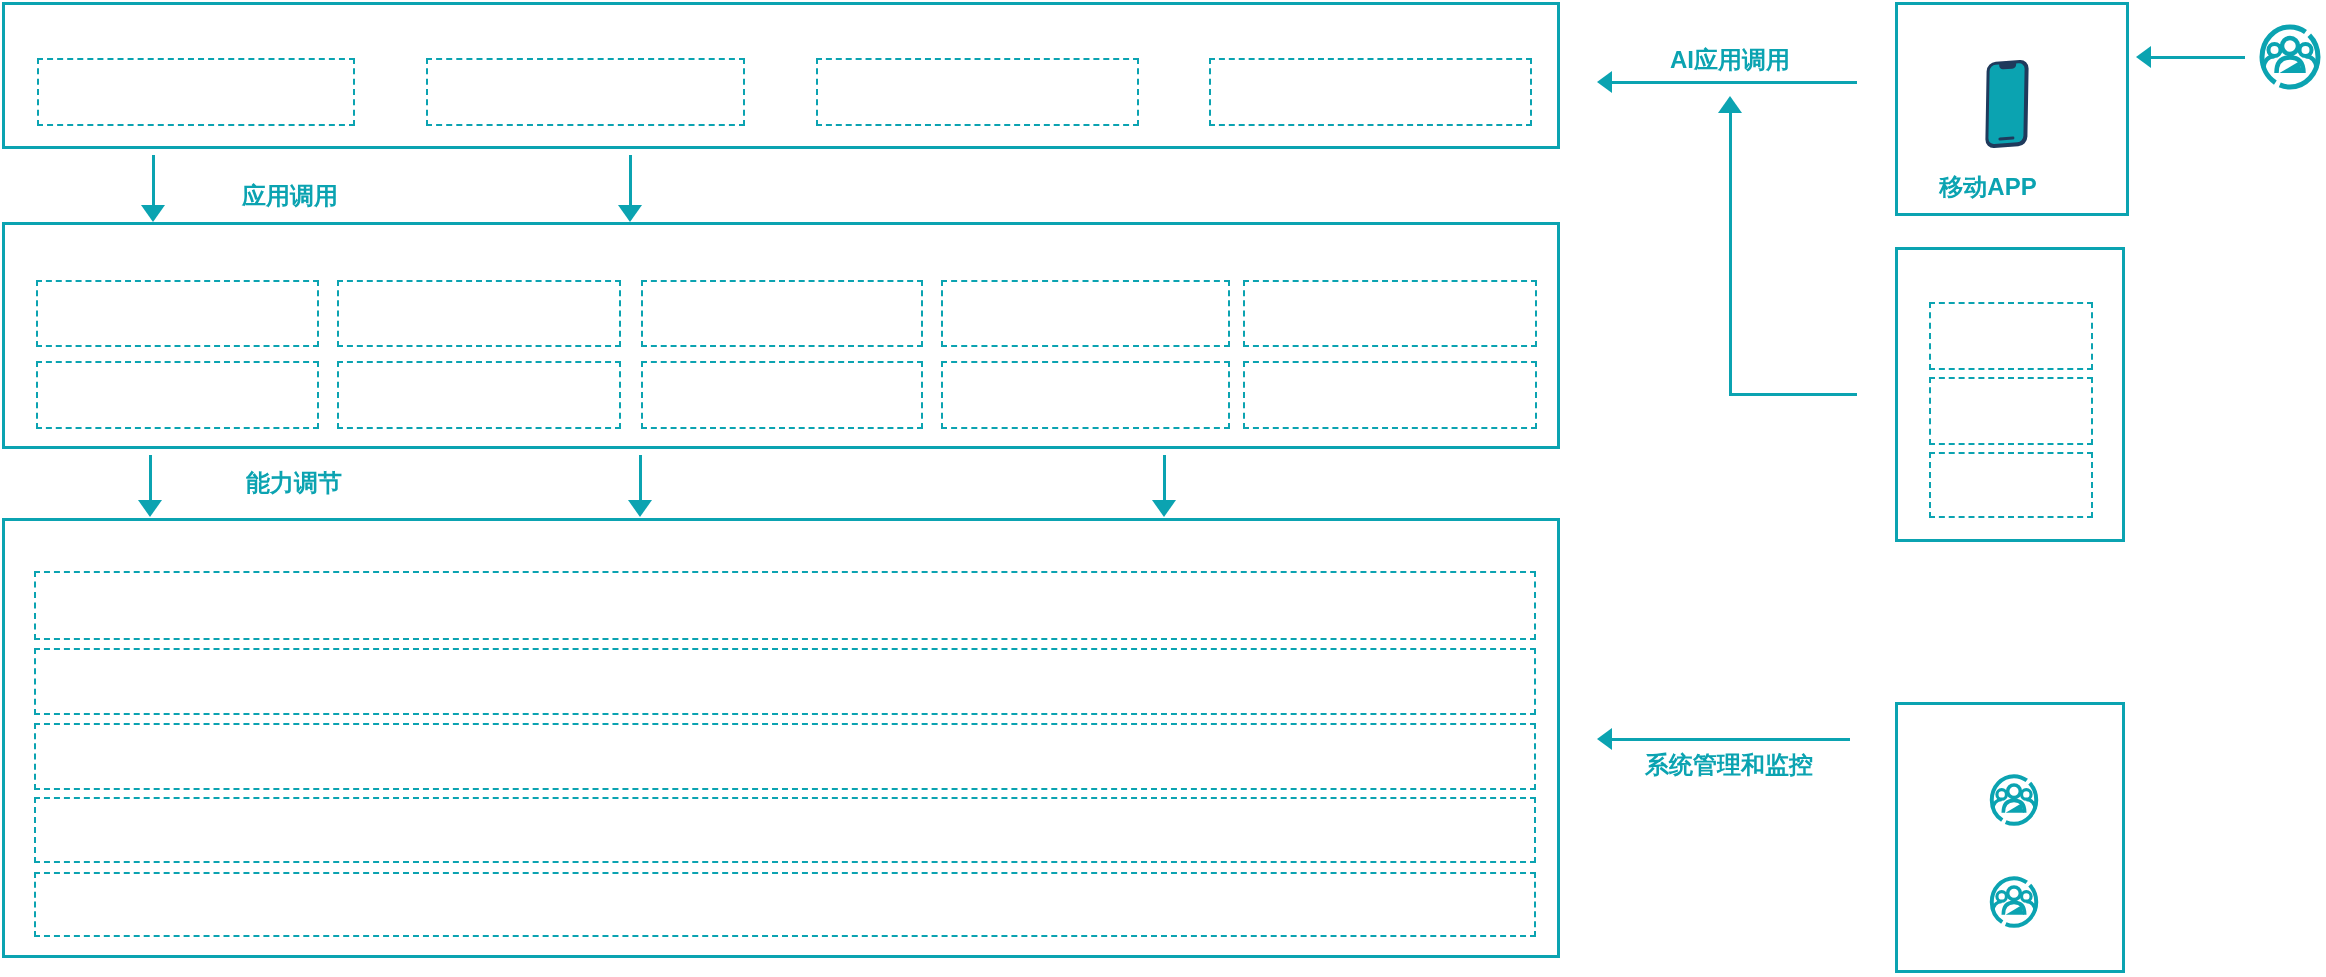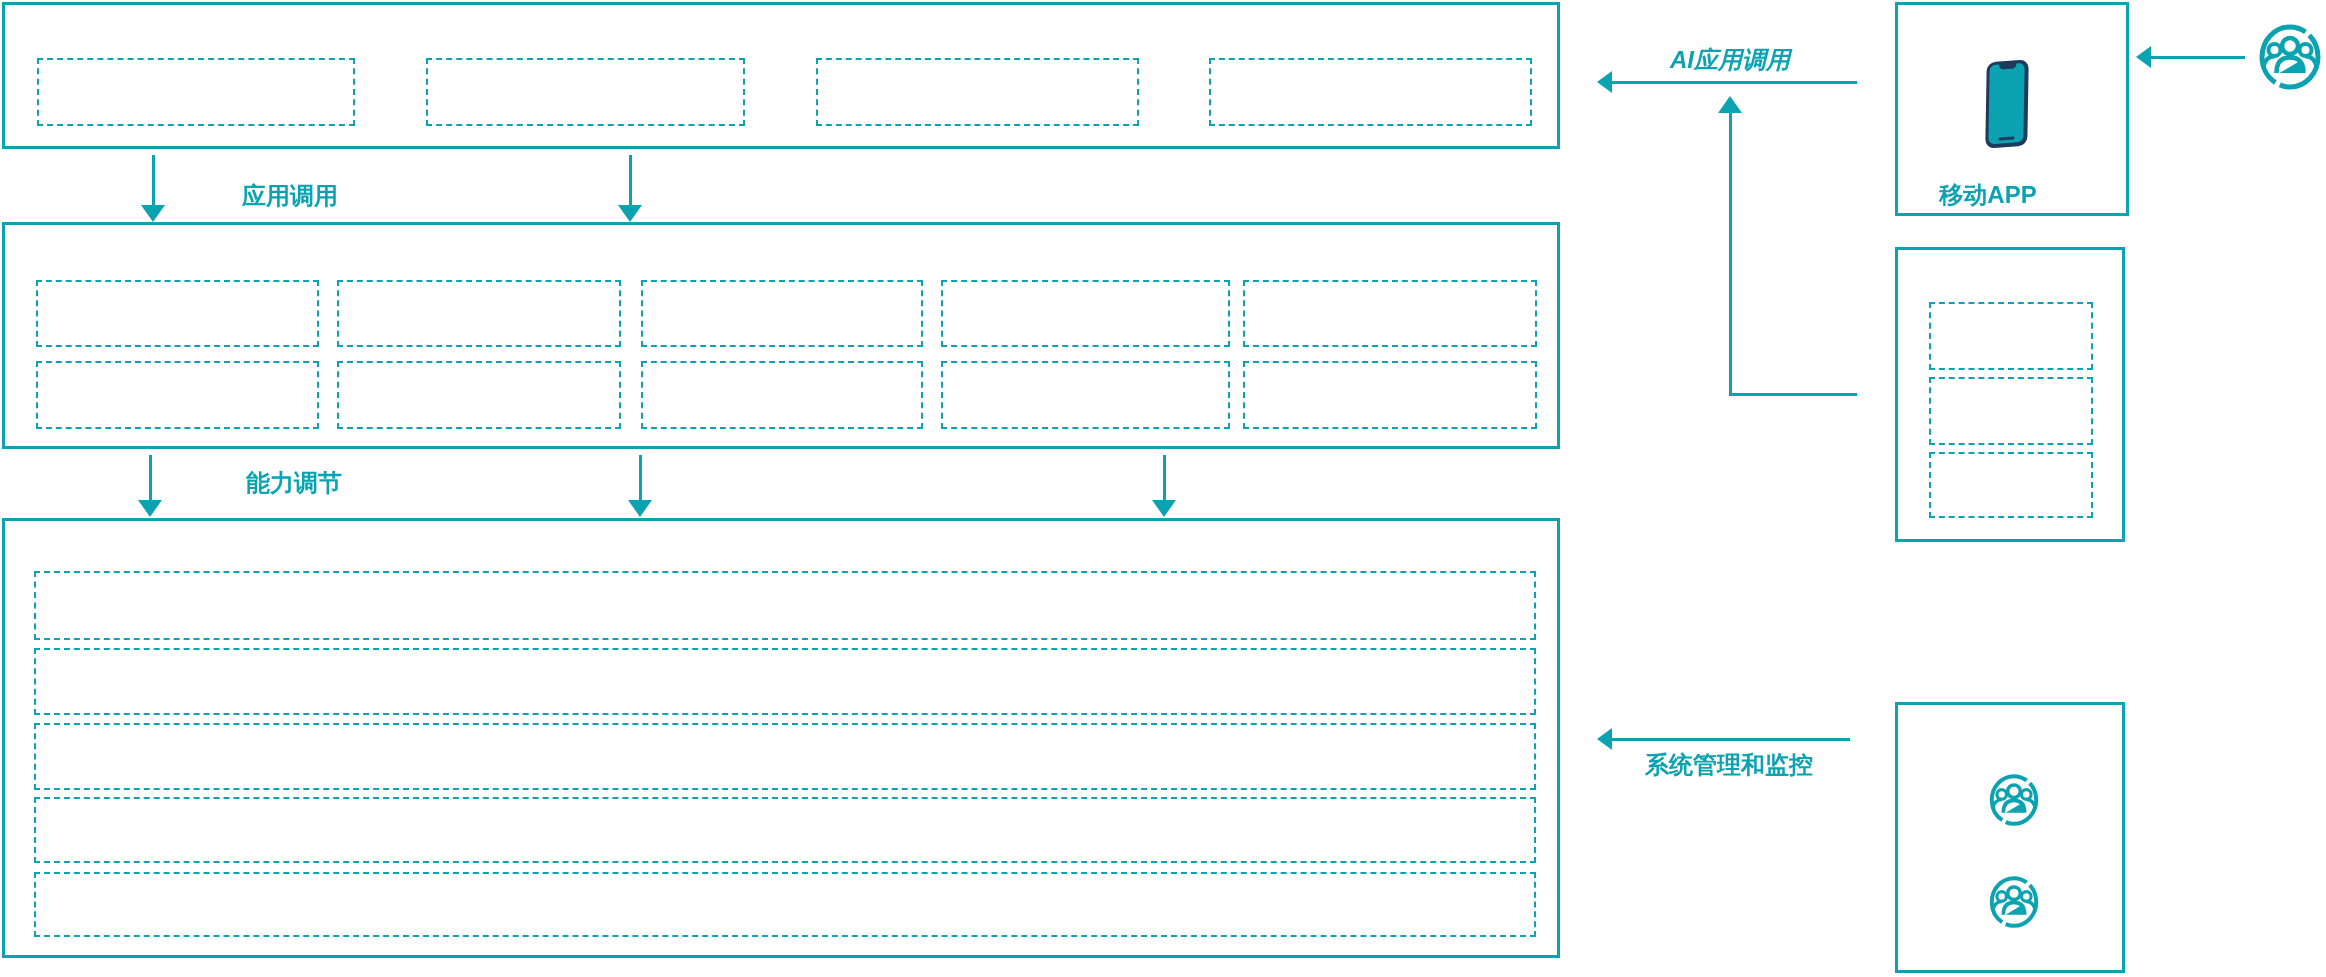--- a/index.html
+++ b/index.html
@@ -110,21 +110,21 @@
     <div class="slot" style="left:29px;top:276px;width:1502px;height:66px;"></div>
     <div class="slot" style="left:29px;top:351px;width:1502px;height:65px;"></div>
   </div>
 
   <div class="panel" style="left:1895px;top:2px;width:234px;height:214px;">
     <div class="phone" style="left:88px;top:56px;">
       <div class="phone-screen"></div>
       <div class="phone-notch"></div>
       <div class="phone-homebar"></div>
     </div>
-    <div class="lbl" style="left:0;top:176px;width:180px;">移动APP</div>
+    <div class="lbl" style="left:0;top:168px;width:180px;">移动APP</div>
   </div>
 
   <div class="panel" style="left:1895px;top:247px;width:230px;height:295px;">
     <div class="slot" style="left:31px;top:52px;width:164px;height:68px;"></div>
     <div class="slot" style="left:31px;top:127px;width:164px;height:68px;"></div>
     <div class="slot" style="left:31px;top:202px;width:164px;height:66px;"></div>
   </div>
 
   <div class="panel" style="left:1895px;top:702px;width:230px;height:271px;">
     <svg class="users-svg" style="left:90px;top:68px;" width="52" height="54" viewBox="0 0 64 68">
@@ -153,21 +153,21 @@
     <circle cx="16.5" cy="27" r="6" fill="none" stroke="#0ba3b1" stroke-width="4"></circle>
     <circle cx="47.5" cy="27" r="6" fill="none" stroke="#0ba3b1" stroke-width="4"></circle>
     <path d="M5.5 45 C6.5 36.5 11 33.5 16.5 33.5 M58.5 45 C57.5 36.5 53 33.5 47.5 33.5" fill="none" stroke="#0ba3b1" stroke-width="4"></path>
     <path d="M18.5 50 C18.5 38.5 24 34.5 32 34.5 C40 34.5 45.5 38.5 45.5 50" fill="none" stroke="#0ba3b1" stroke-width="4.5"></path>
     <path d="M21.5 50 L41 38.5 L44.5 50 Z" fill="#0ba3b1"></path>
   </svg>
 
   <div class="hline" style="left:2150px;top:56px;width:95px;"></div>
   <div class="head-left" style="left:2136px;top:46px;"></div>
 
-  <div class="lbl" style="left:1630px;top:46px;width:200px;font-style:italic;">AI应用调用</div>
+  <div class="lbl" style="left:1630px;top:46px;width:200px;">AI应用调用</div>
   <div class="hline" style="left:1612px;top:81px;width:245px;"></div>
   <div class="head-left" style="left:1597px;top:71px;"></div>
 
   <div class="head-up" style="left:1718px;top:96px;"></div>
   <div class="vline" style="left:1729px;top:113px;height:282px;"></div>
   <div class="hline" style="left:1729px;top:393px;width:128px;"></div>
 
   <div class="lbl" style="left:1609px;top:751px;width:240px;">系统管理和监控</div>
   <div class="hline" style="left:1612px;top:738px;width:238px;"></div>
   <div class="head-left" style="left:1597px;top:728px;"></div>

